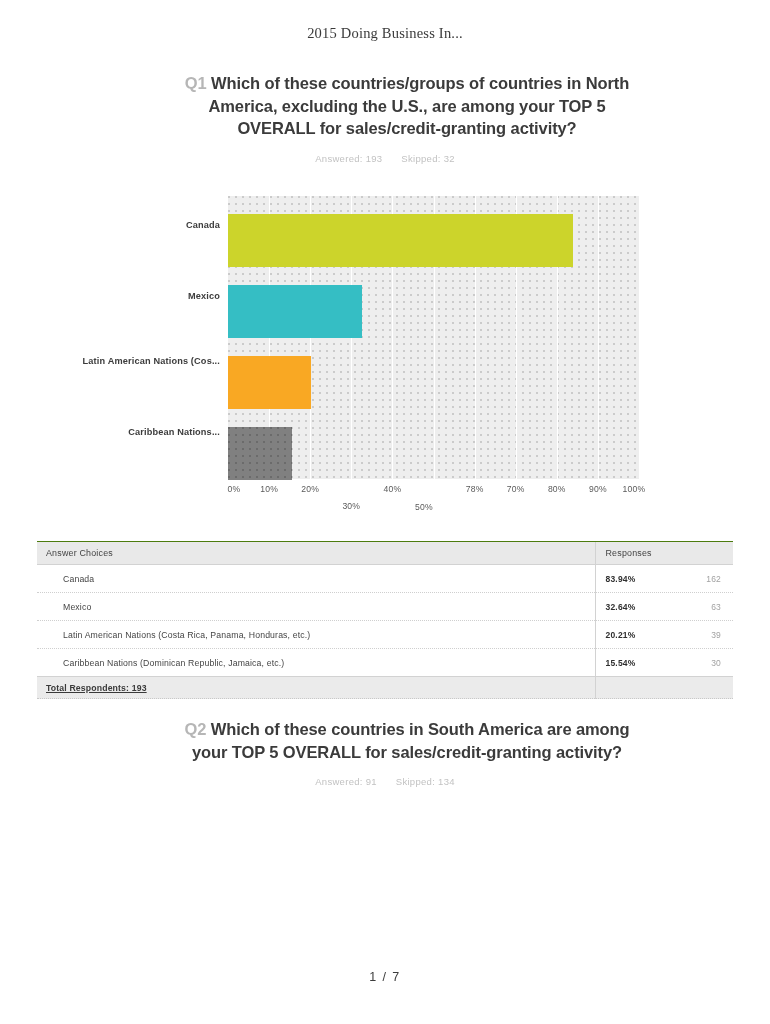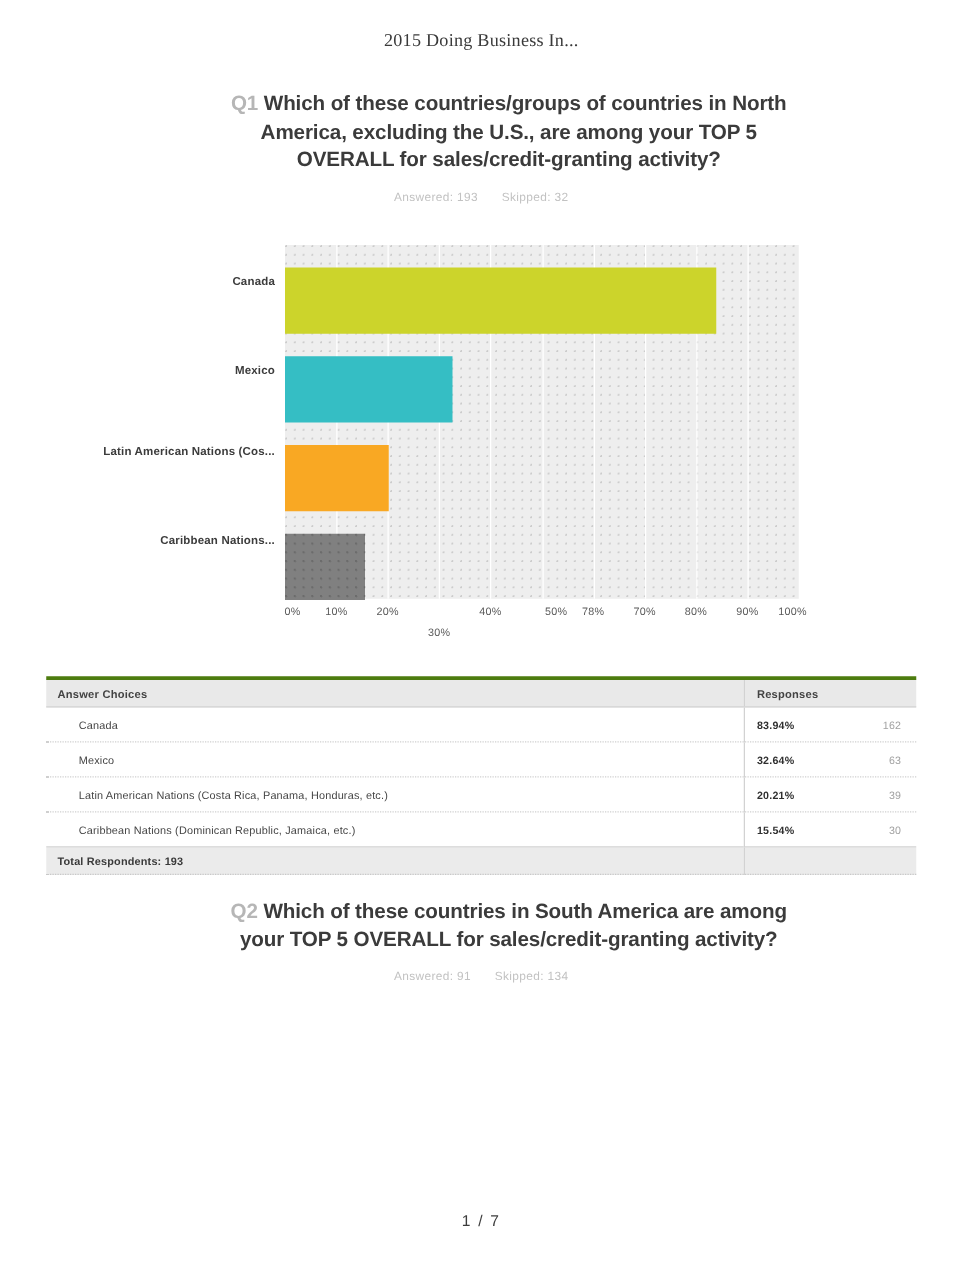--- a/index.html
+++ b/index.html
@@ -149,26 +149,26 @@
     color: #3f3f3f;
     table-layout: fixed;
   }
   .datatable td, .datatable th {
     padding: 0;
     vertical-align: middle;
     box-sizing: border-box;
   }
   .hdr-row { background: #e9e9e9; height: 23px; }
   .hdr-row th {
-    font-weight: bold;
+    font-weight: normal;
     font-size: 8.9px;
     color: #434343;
     text-align: left;
     letter-spacing: .2px;
-    border-top: 3px solid #4d7c0f;
+    border-top: 1px solid #4d7c0f;
     border-bottom: 1px solid #d2d2d2;
   }
   .hdr-choices { padding-left: 9px !important; }
   .hdr-resp { padding-left: 10px !important; border-left: 1px solid #d2d2d2; }
 
   .data-row { height: 28px; }
   .data-row td { border-bottom: 1px dotted #cfcfcf; }
   .cell-choice {
     padding-left: 26px !important;
     font-size: 8.7px;
@@ -201,20 +201,21 @@
   .total-row td {
     border-top: 1px solid #d2d2d2;
     border-bottom: 1px dotted #c8c8c8;
   }
   .total-label {
     padding-left: 9px !important;
     font-weight: bold;
     font-size: 8.7px;
     color: #3a3a3a;
     letter-spacing: .15px;
+    text-decoration: underline;
   }
   .total-blank { border-left: 1px solid #d2d2d2; }
 
   
   .pager {
     position: absolute;
     top: 970px;
     left: 0;
     width: 770px;
     text-align: center;
@@ -276,21 +277,21 @@
         <div class="bar textured" id="bar3" style="width: 15.54%; background-color: rgb(128, 128, 128);"></div>
       </div>
     </div>
 
     <div class="xticks">
       <div class="xtick" style="left:6px;"><span>0%</span></div>
       <div class="xtick" style="left:41.1px;"><span>10%</span></div>
       <div class="xtick" style="left:82.2px;"><span>20%</span></div>
       <div class="xtick" style="left:123.3px;margin-top:17px;"><span>30%</span></div>
       <div class="xtick" style="left:164.4px;"><span>40%</span></div>
-      <div class="xtick" style="left:217px;"><span>50%</span></div>
+      <div class="xtick" style="left:196px;margin-top:18px;"><span>50%</span></div>
       <div class="xtick" style="left:246.6px;"><span>78%</span></div>
       <div class="xtick" style="left:287.7px;"><span>70%</span></div>
       <div class="xtick" style="left:328.8px;"><span>80%</span></div>
       <div class="xtick" style="left:369.9px;"><span>90%</span></div>
       <div class="xtick" style="left:406px;"><span>100%</span></div>
     </div>
   </div>
 
   <table class="datatable" style="top:541px;">
     <colgroup>

